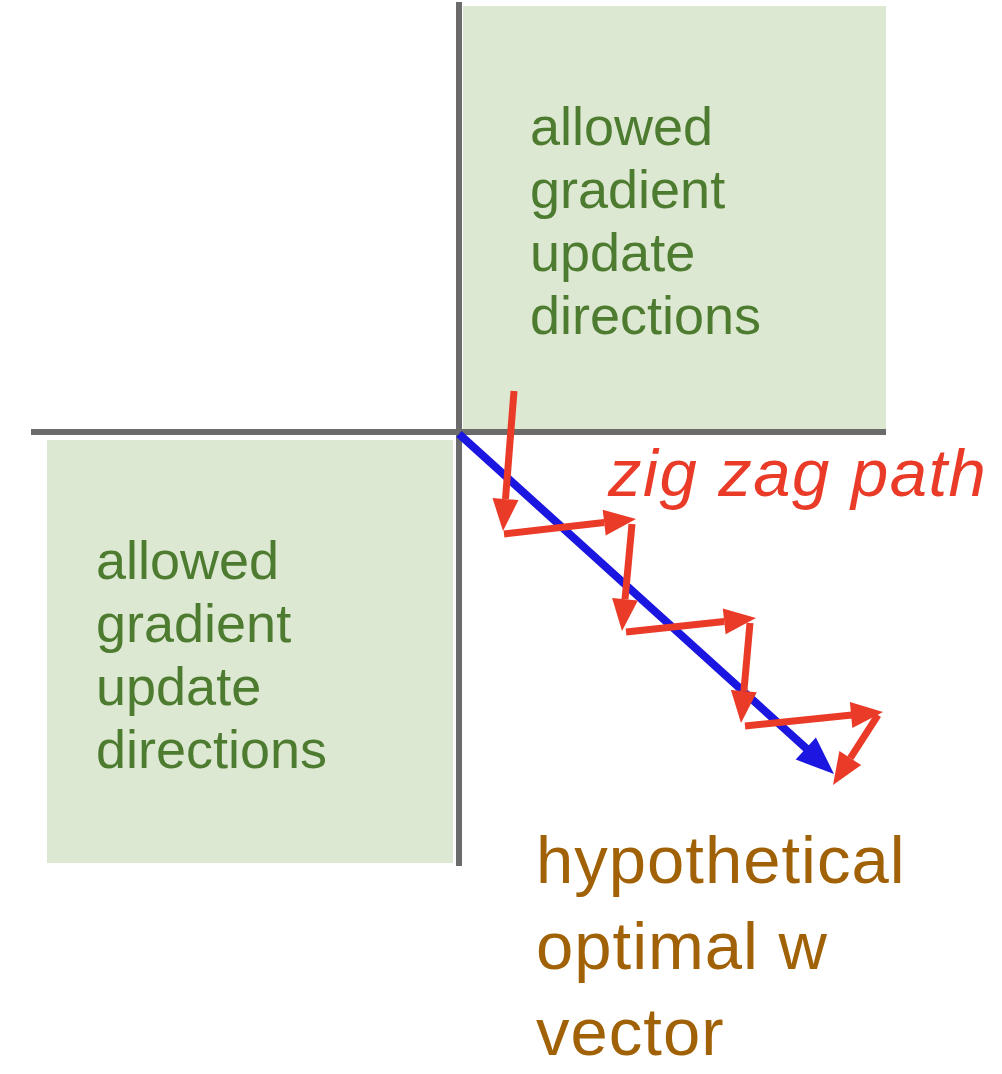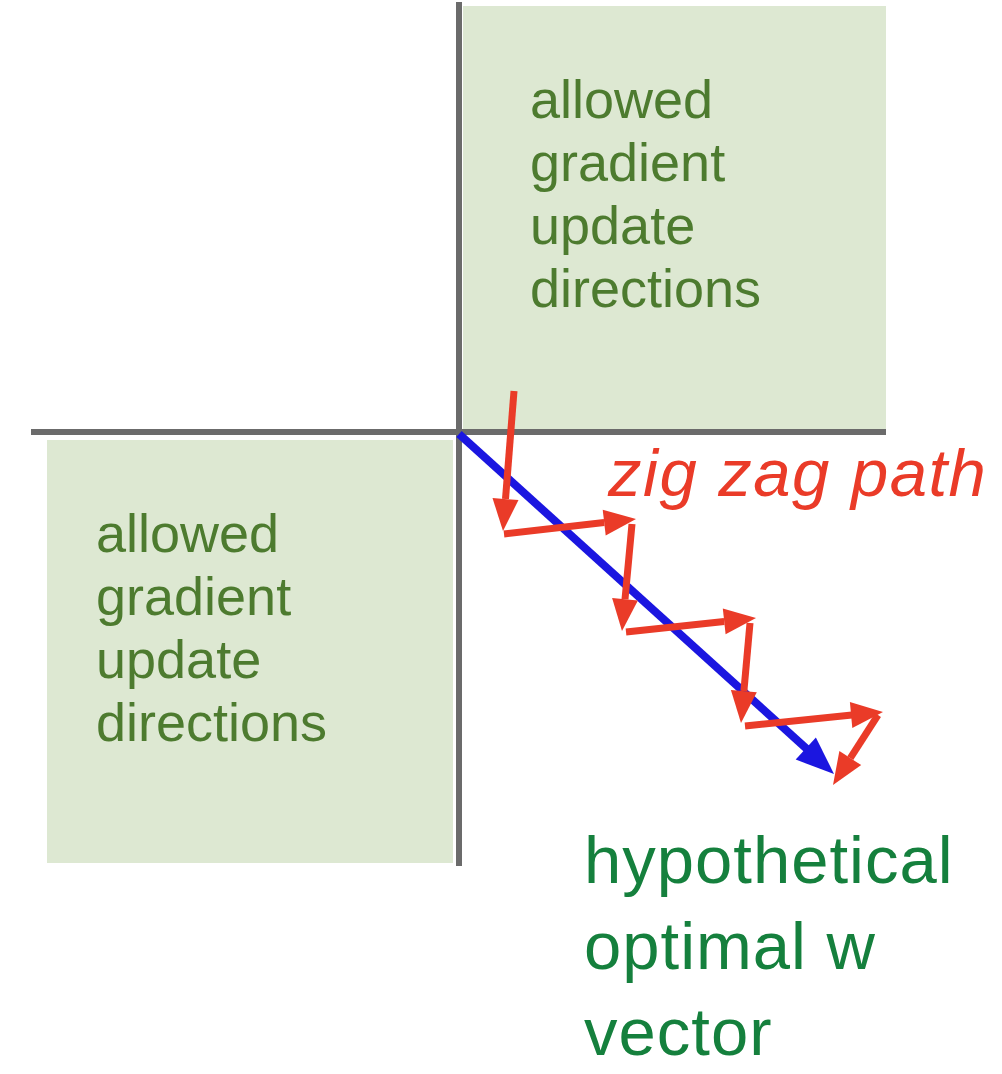--- a/index.html
+++ b/index.html
@@ -30,20 +30,21 @@
     top: 440px;
     width: 406px;
     height: 423px;
   }
   .qtext {
     position: absolute;
     color: #4d7b2f;
     font-size: 54px;
     line-height: 63px;
     white-space: pre-line;
+    margin-top: 27px;
   }
   .qbox.upper-right .qtext {
     left: 67px;
     top: 62px;
   }
   .qbox.lower-left .qtext {
     left: 49px;
     top: 62px;
   }
   .gfx {
@@ -61,23 +62,23 @@
     left: 608px;
     top: 439px;
     color: #ea3b28;
     font-size: 67px;
     line-height: 67px;
     letter-spacing: 1.5px;
     white-space: nowrap;
     font-style: italic;
   }
   .label.optimal {
-    left: 584px;
+    left: 536px;
     top: 817px;
-    color: #15803d;
+    color: #a16207;
     font-size: 67px;
     line-height: 86px;
     letter-spacing: 1px;
   }
 </style>
 </head>
 <body>
 
 <div class="canvas">
 

